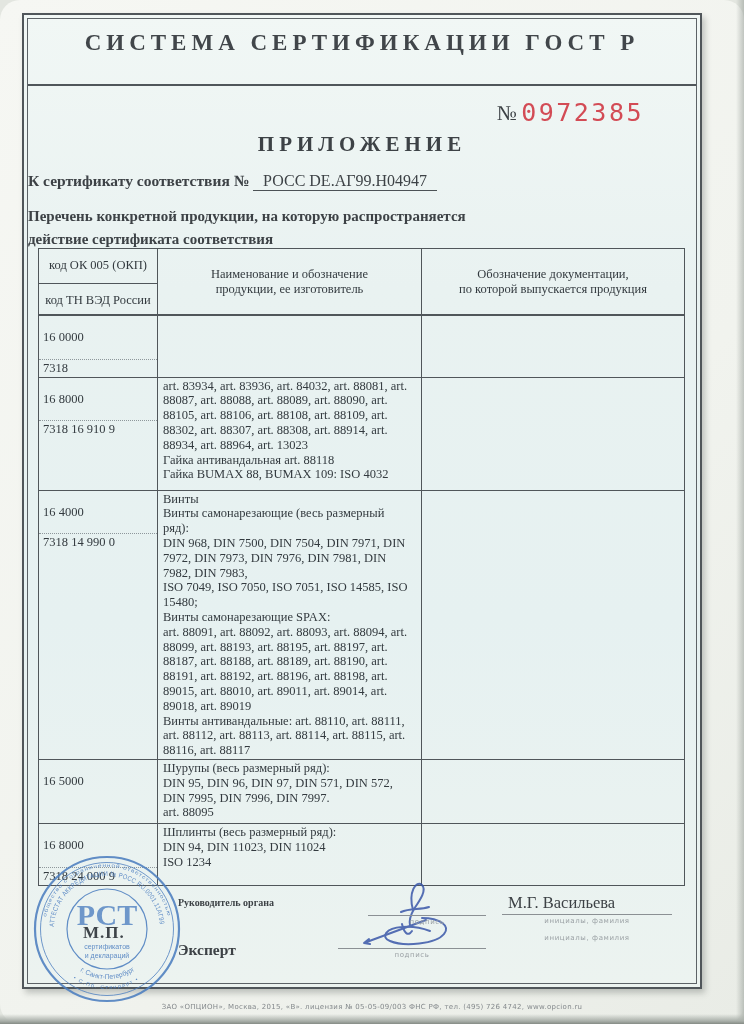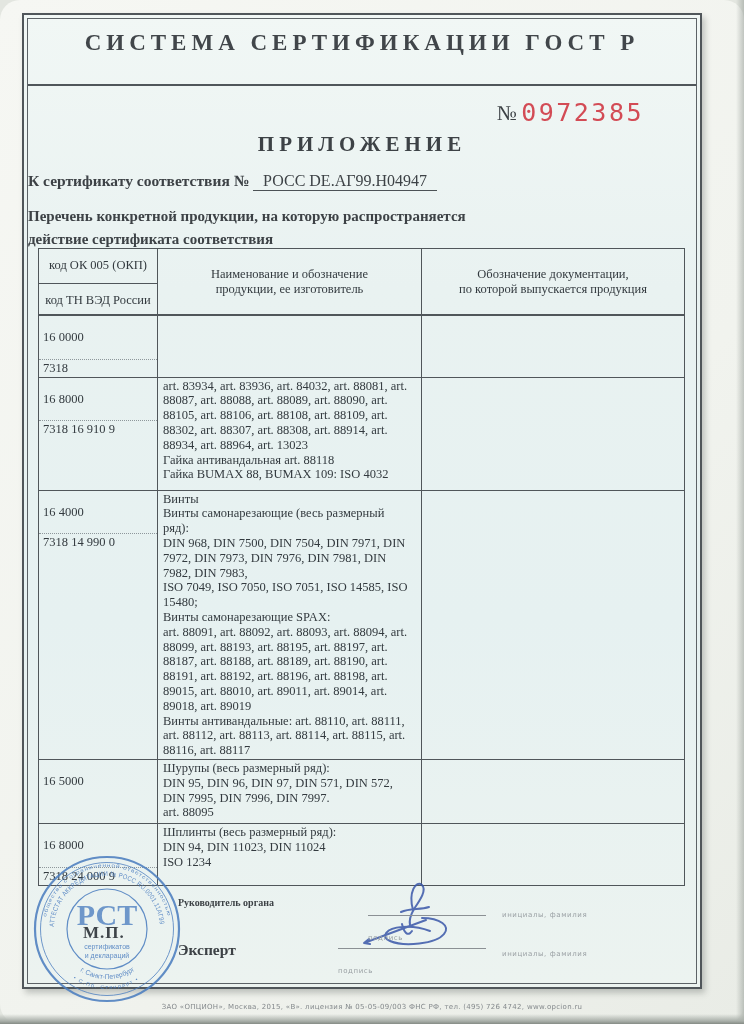--- a/index.html
+++ b/index.html
@@ -106,22 +106,22 @@
     font-size:10px; font-weight:bold; color:#3d4246; line-height:17px;
   }
   .role-head .u { border-bottom:2px solid #3d4246; display:inline-block; }
   .role-expert {
     position:absolute; left:150px; top:922px;
     font-size:15.5px; font-weight:bold; color:#3d4246;
   }
   .sig-block { position:absolute; }
   .sig-line { border-bottom:1px solid #8b9094; height:0; }
   .sig-caption {
-    font-size:7px; letter-spacing:.6px;
-    color:#9aa0a4; font-family:"DejaVu Sans", sans-serif; margin-top:18px;
+    text-align:center; font-size:7px; letter-spacing:.6px;
+    color:#9aa0a4; font-family:"DejaVu Sans", sans-serif; margin-top:2px;
   }
   .sig1 { left:340px; top:896px; width:118px; }
   .sig2 { left:310px; top:929px; width:148px; }
   .name-block { position:absolute; width:170px; }
   .nb1 { left:474px; top:874px; }
   .nb2 { left:474px; top:913px; }
   .name-text {
     font-size:16.5px; color:#3d4246; padding-left:6px;
     border-bottom:1px solid #8b9094; padding-bottom:1px;
   }
@@ -309,20 +309,21 @@
       <div class="sig-block sig1">
         <div class="sig-line"></div>
         <div class="sig-caption">подпись</div>
       </div>
       <div class="sig-block sig2">
         <div class="sig-line"></div>
         <div class="sig-caption">подпись</div>
       </div>
 
       <div class="name-block nb1">
+        <div class="name-text">М.Г. Васильева</div>
         <div class="sig-caption">инициалы, фамилия</div>
       </div>
       <div class="name-block nb2">
         <div class="sig-caption">инициалы, фамилия</div>
       </div>
 
     </div>
   </div>
 
   <div class="footer">ЗАО «ОПЦИОН», Москва, 2015, «В».   лицензия № 05-05-09/003 ФНС РФ,  тел. (495) 726 4742,  www.opcion.ru</div>

